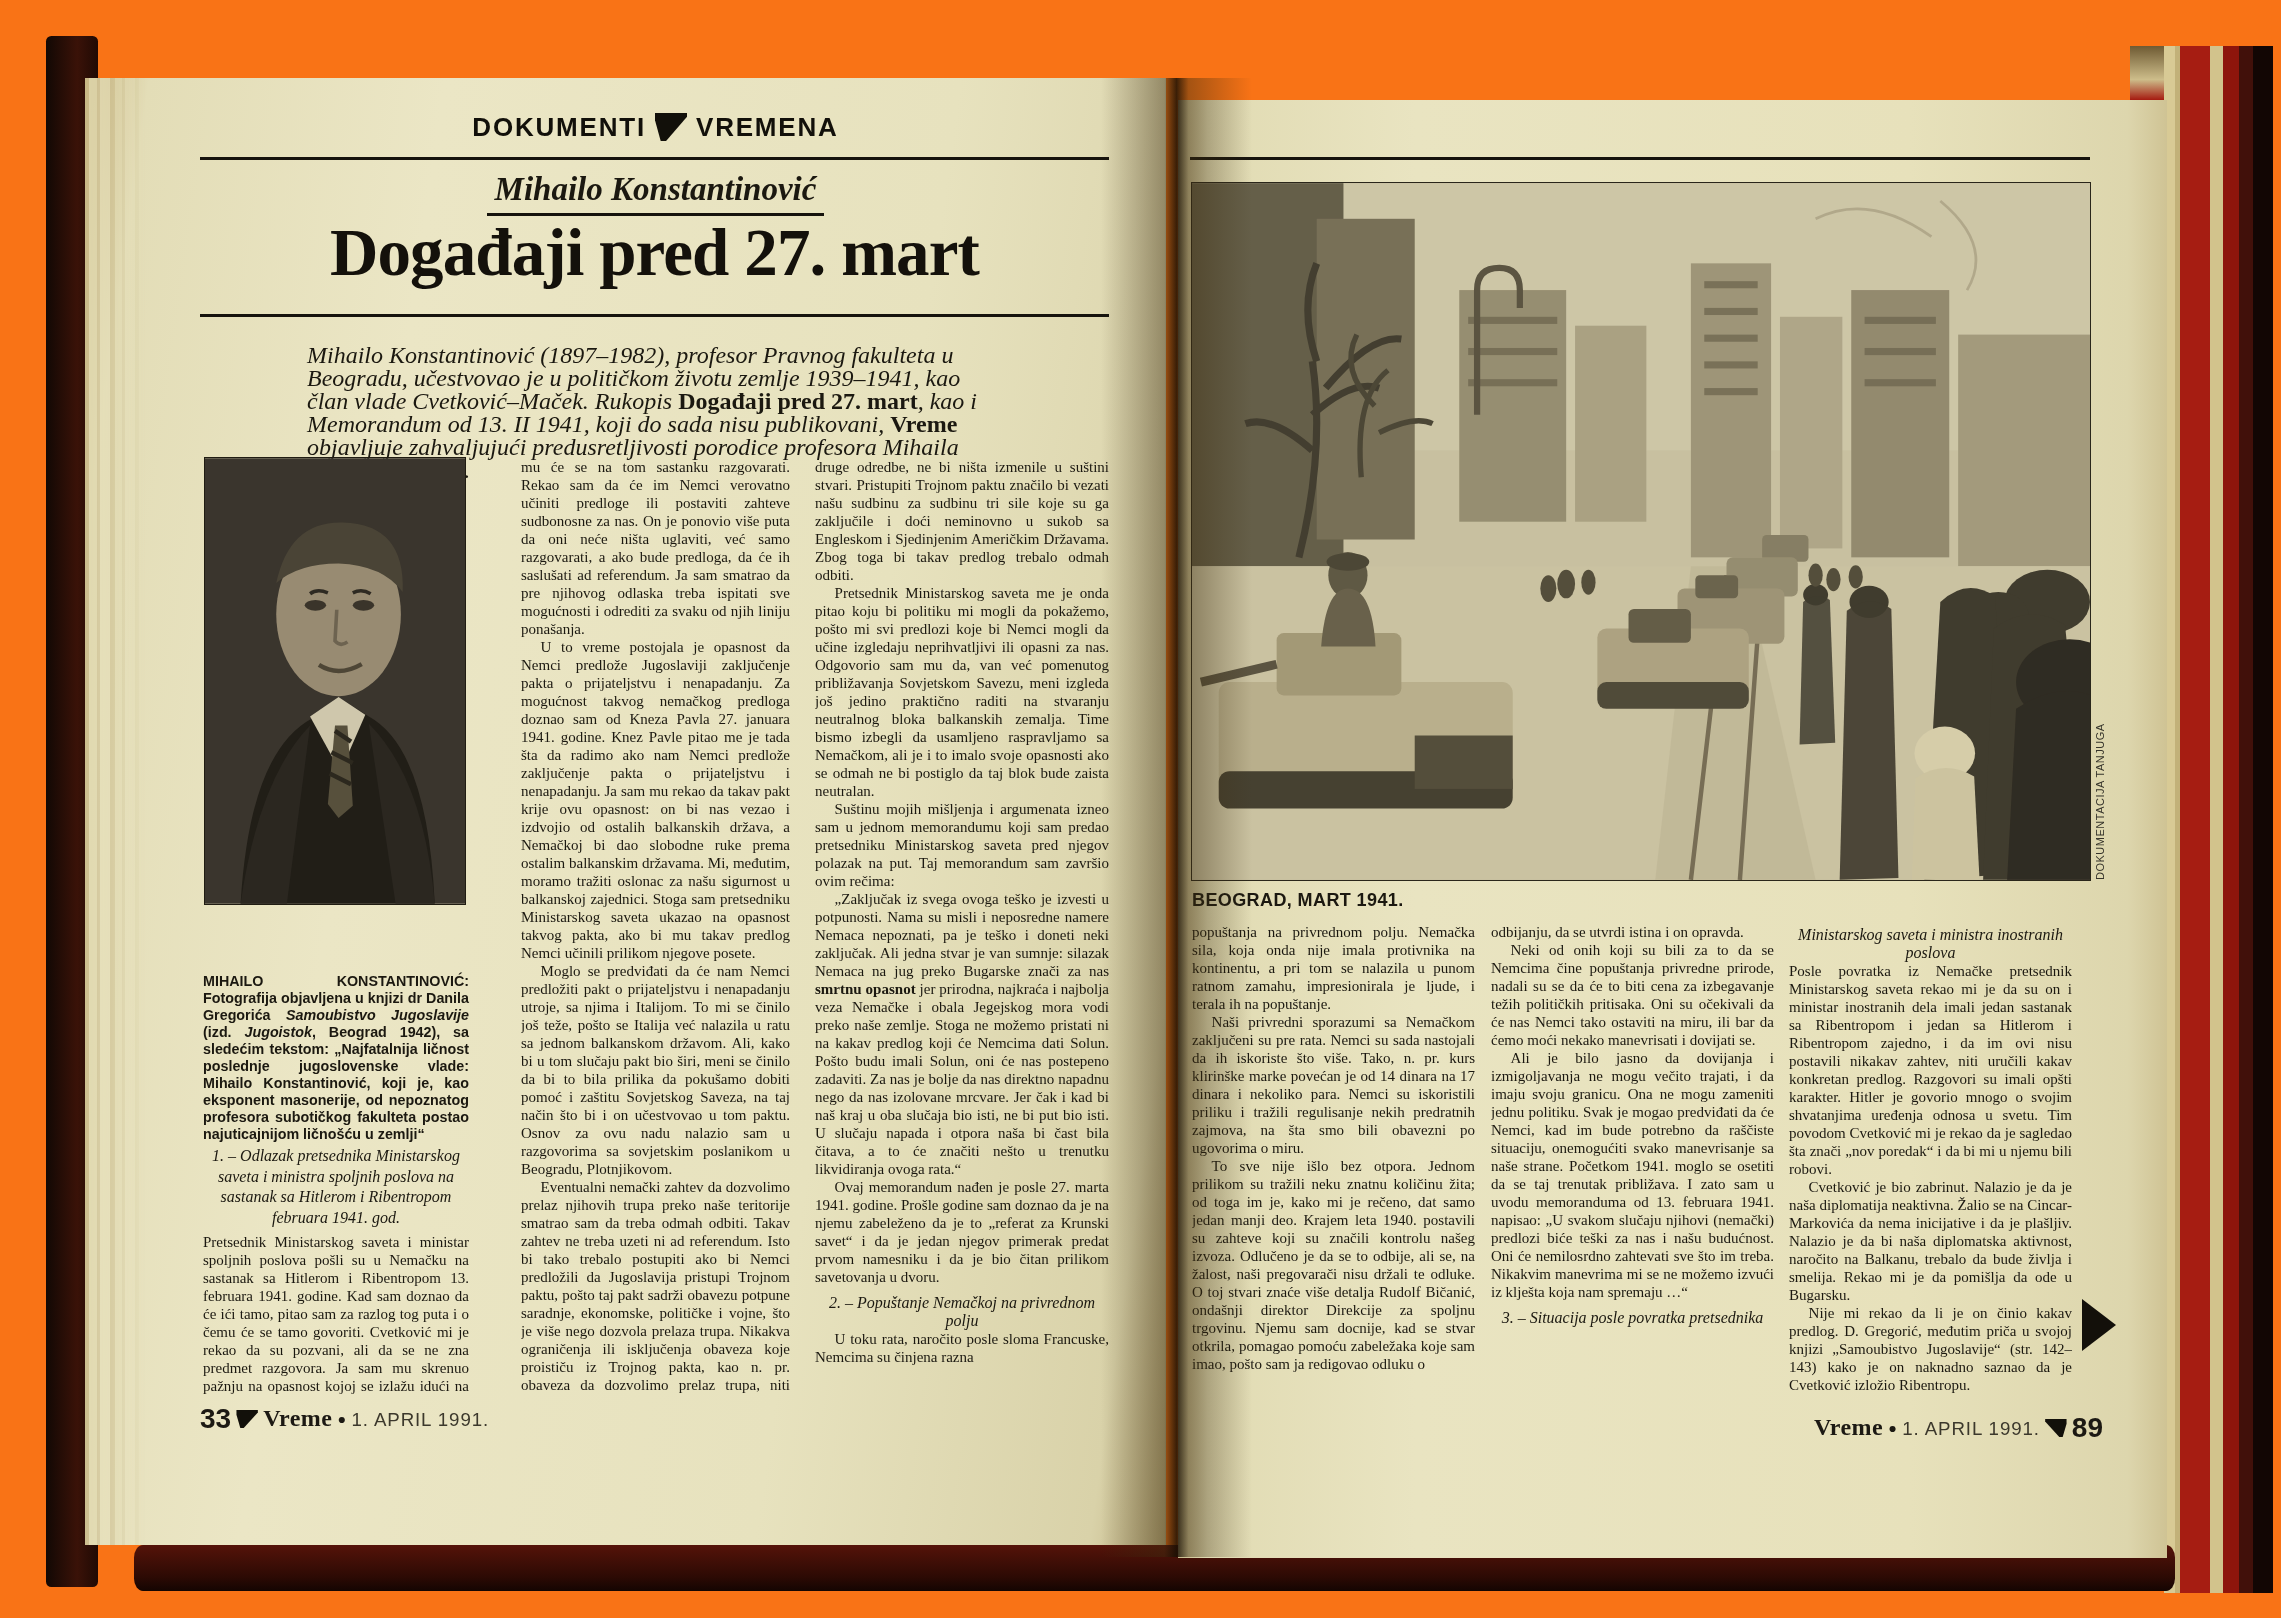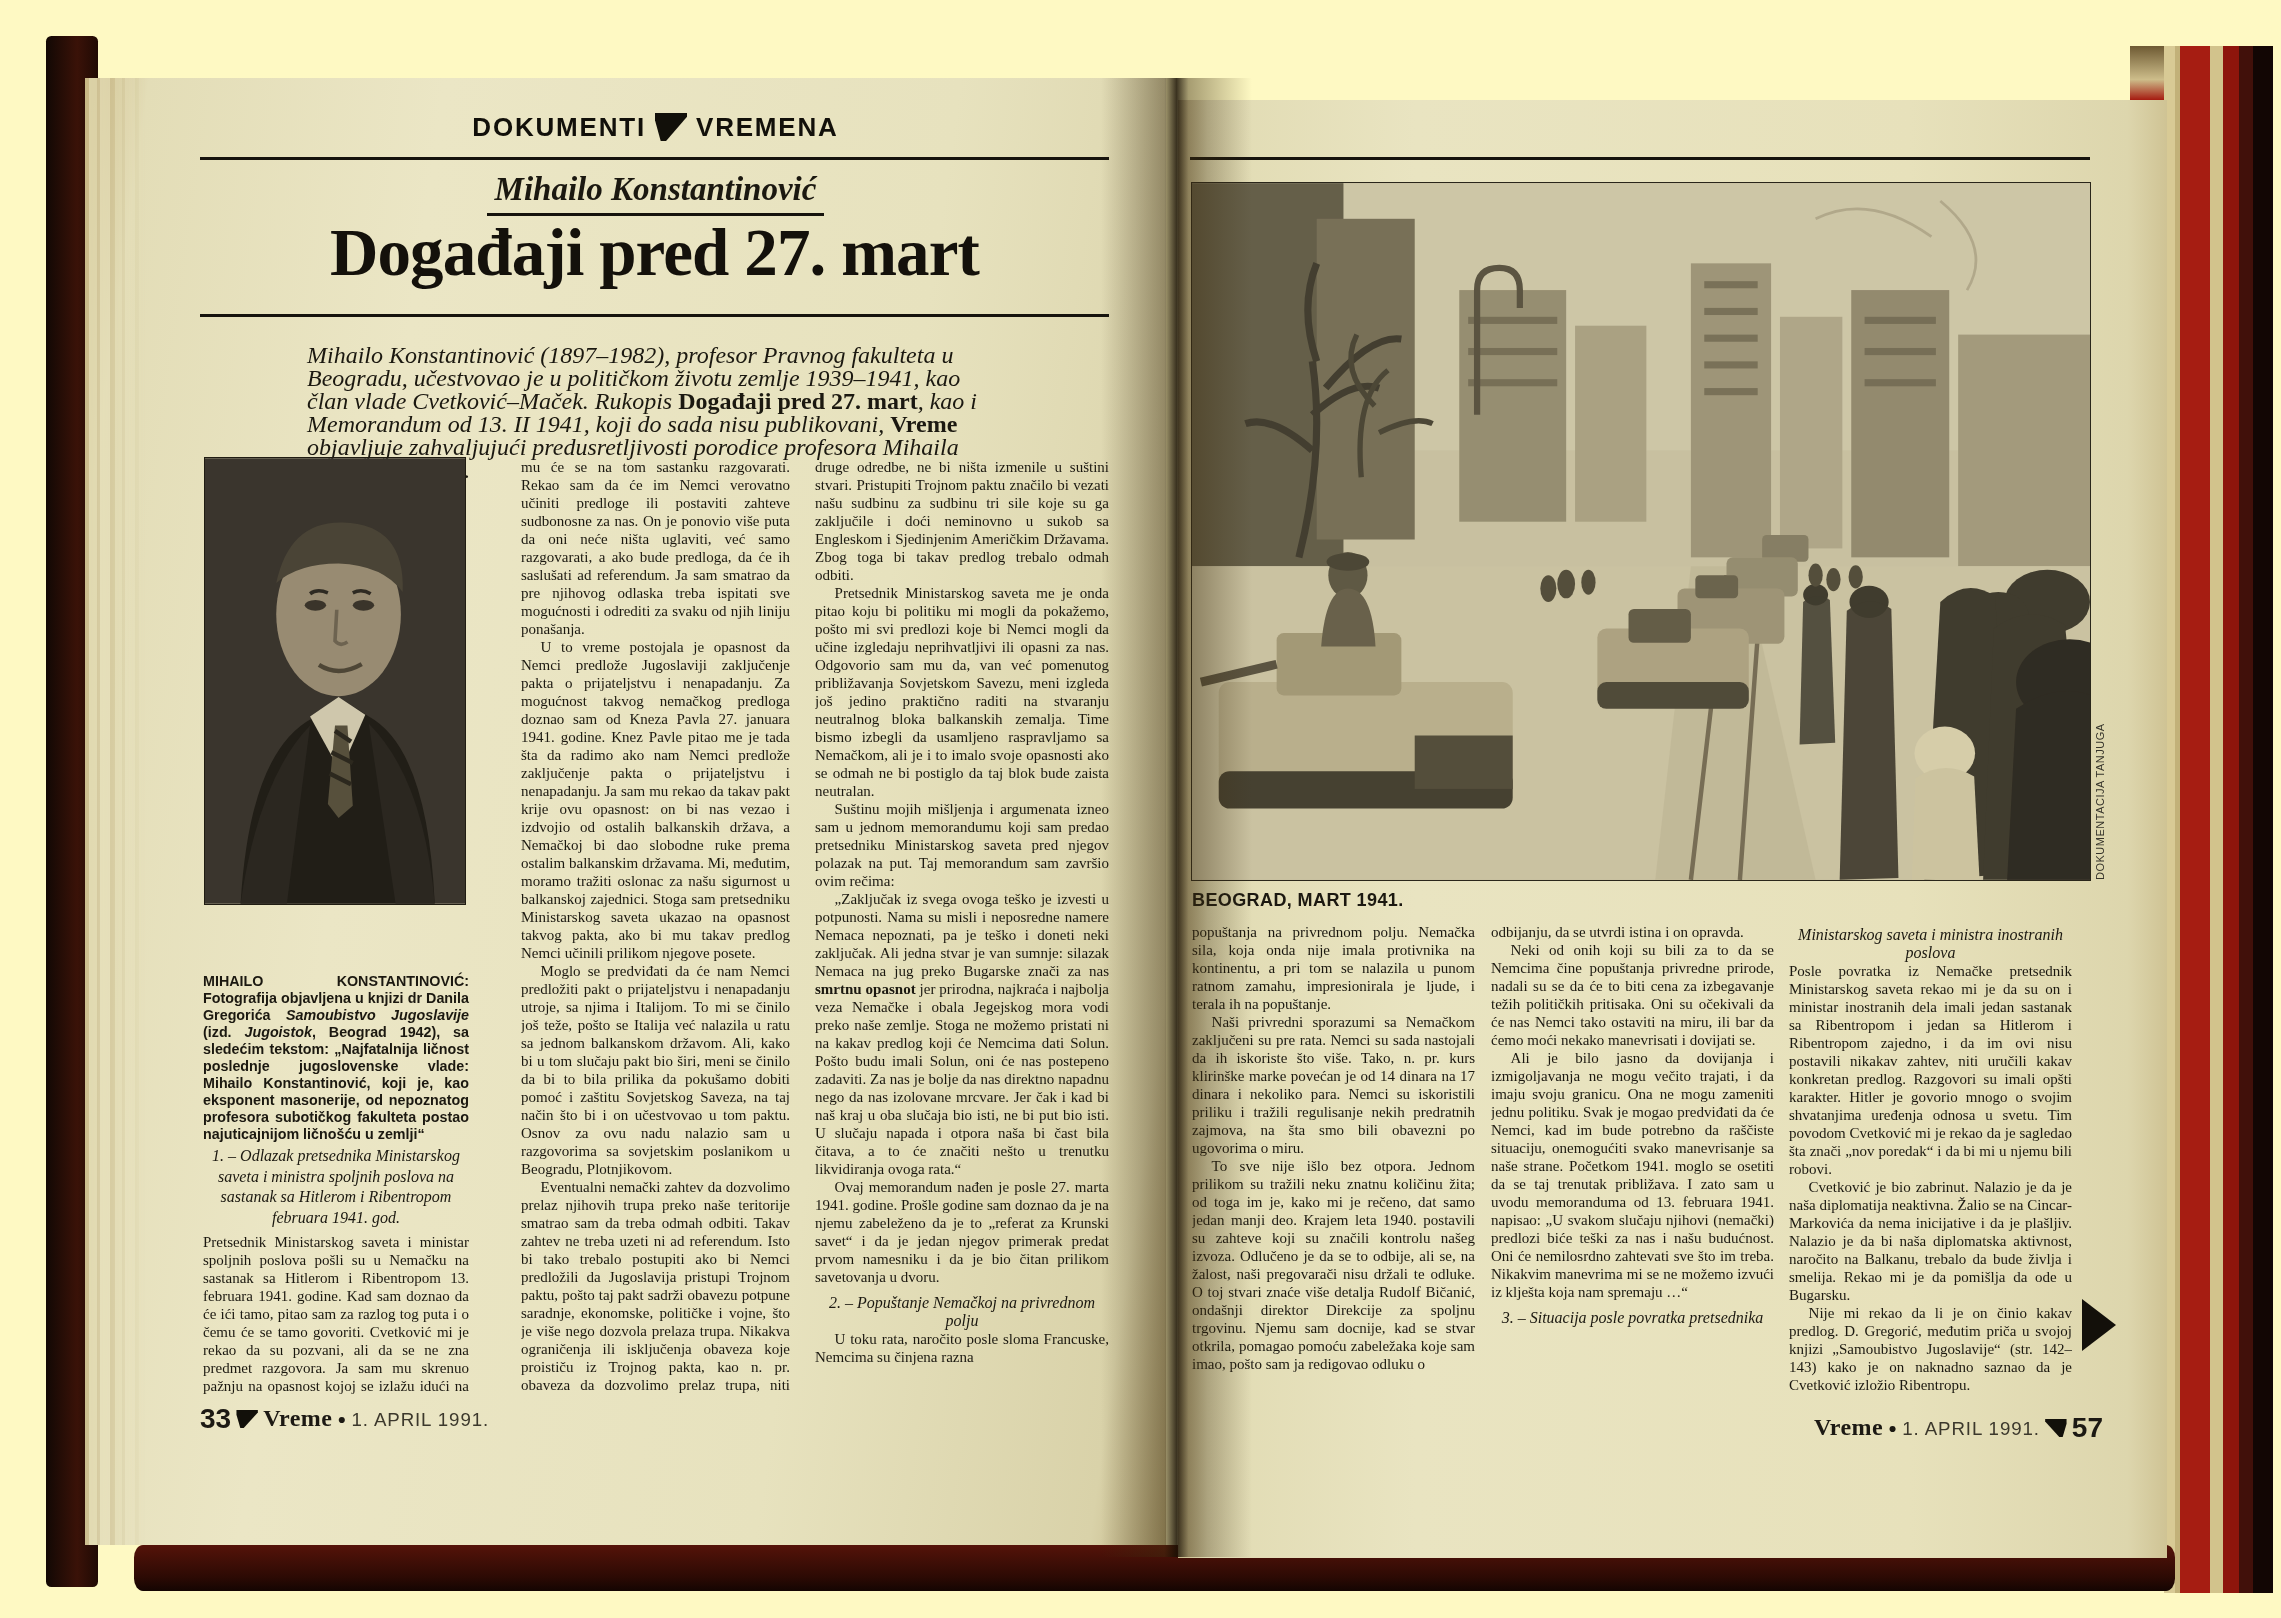--- a/index.html
+++ b/index.html
@@ -1,16 +1,16 @@
 <!DOCTYPE html>
 <html style="font-size:14.3px"><head>
 <meta charset="utf-8">
 <style>
   html,body{margin:0;padding:0;background:#050404;}
-  #stage{position:relative;width:2281px;height:1618px;background:#fef9c3;overflow:hidden;
+  #stage{position:relative;width:2281px;height:1618px;background:#f97316;overflow:hidden;
          font-family:"Liberation Serif", serif;color:#1b1810;}
   .abs{position:absolute;}
   
   #cover-left{left:46px;top:36px;width:52px;height:1551px;background:linear-gradient(90deg,#120804,#3a1208 60%,#200a04);border-radius:5.3px;}
   #fore-edge{left:2164px;top:46px;width:109px;height:1547px;
      background:linear-gradient(90deg,#d9cb96 0 9px,#c9b87e 9px 14.3px,#e0d3a0 14.3px 27px,#b4a univ 0);
      }
   #fore-edge{background:linear-gradient(90deg,#d8ca95 0 10.7px,#c2b179 10.7px 16px,#a61d12 16px 46px,#d2c38c 46px 59px,#8e150c 59px 75px,#41100a 75px 89px,#120604 89px 109px);}
   #edge-top-right{left:2130px;top:46px;width:134px;height:61px;background:linear-gradient(180deg,#6e5a33,#cdbd8a 55%,#a61d12 88%,#70120a);}
   #cover-bottom{left:134px;top:1545px;width:2041px;height:46px;background:linear-gradient(180deg,#551309,#2c0a04 70%,#140502);border-radius:9px/12.5px;}
@@ -254,18 +254,18 @@
   <div class="abs col" style="left:1789px;top:918px;width:283px;height:522px;overflow:hidden;">
       <p class="h top"><span>Ministarskog saveta i ministra inostranih poslova</span></p>
       <p><span>Posle povratka iz Nemačke pretsednik Ministarskog saveta rekao mi je da su on i ministar inostranih dela imali jedan sastanak sa Ribentropom i jedan sa Hitlerom i Ribentropom zajedno, i da im ovi nisu postavili nikakav zahtev, niti uručili kakav konkretan predlog. Razgovori su imali opšti karakter. Hitler je govorio mnogo o svojim shvatanjima uređenja odnosa u svetu. Tim povodom Cvetković mi je rekao da je sagledao šta znači „nov poredak“ i da bi mi u njemu bili robovi.</span></p>
       <p class="ind"><span>Cvetković je bio zabrinut. Nalazio je da je naša diplomatija neaktivna. Žalio se na Cincar-Markovića da nema inicijative i da je plašljiv. Nalazio je da bi naša diplomatska aktivnost, naročito na Balkanu, trebalo da bude življa i smelija. Rekao mi je da pomišlja da ode u Bugarsku.</span></p>
       <p class="ind"><span>Nije mi rekao da li je on činio kakav predlog. D. Gregorić, međutim priča u svojoj knjizi „Samoubistvo Jugoslavije“ (str. 142–143) kako je on naknadno saznao da je Cvetković izložio Ribentropu.</span></p>
     </div>
 
   <div class="abs" id="cont-arrow"></div>
 
   <div class="abs footer" style="left:1649px;top:1412px;width:454px;text-align:right;">
-    <span class="mag">Vreme</span><span class="dot">●</span><span class="date">1. APRIL 1991.</span><span class="flag-mirror"></span><span class="pageno">57</span>
+    <span class="mag">Vreme</span><span class="dot">●</span><span class="date">1. APRIL 1991.</span><span class="flag-mirror"></span><span class="pageno">89</span>
   </div>
 
   <div class="abs" id="gutter"></div>
 </div>
 
 
 </body></html>

